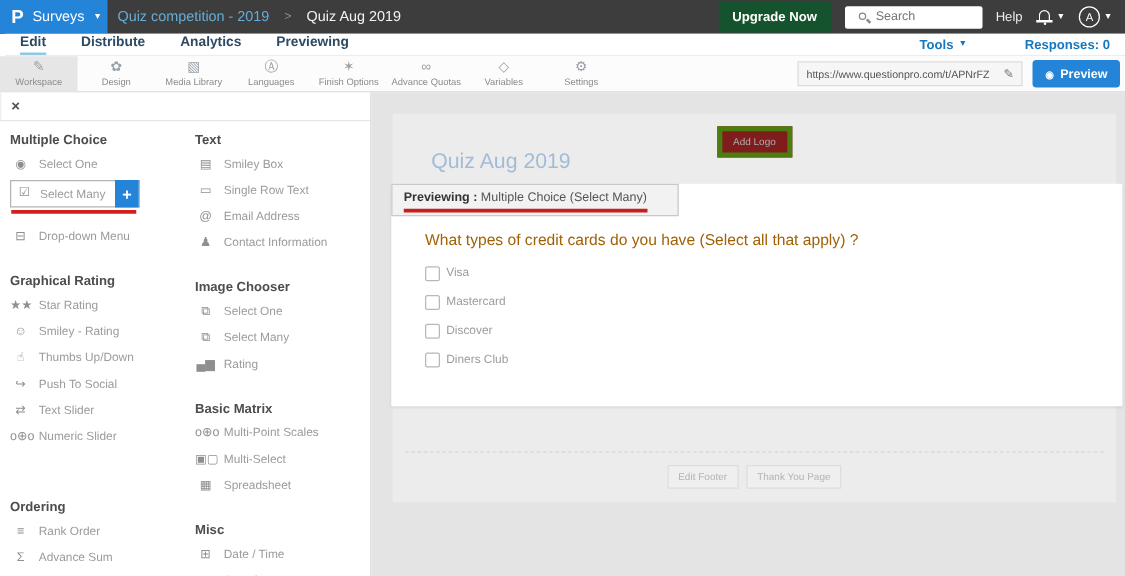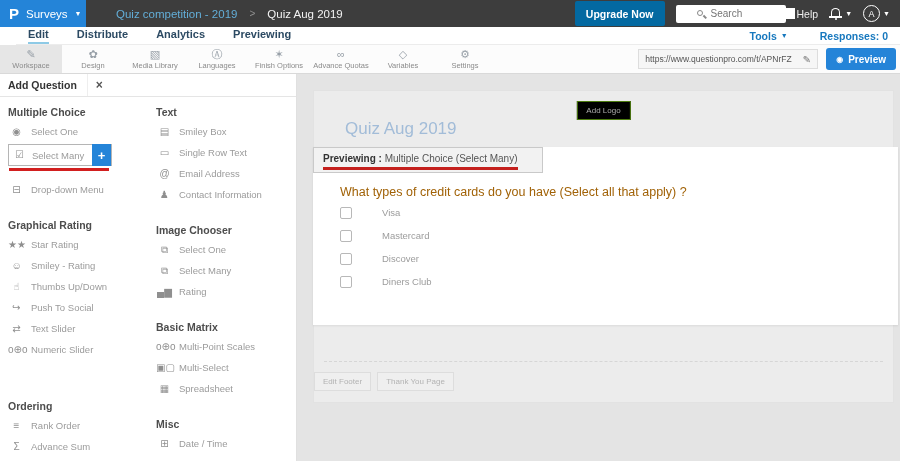--- a/index.html
+++ b/index.html
@@ -6,44 +6,44 @@
   html,body{width:900px;height:461px;overflow:hidden;background:#fff;
     font-family:"Liberation Sans","DejaVu Sans",sans-serif}
   body{position:relative}
 
   
   .topbar{position:absolute;top:0;left:0;right:0;height:27px;background:#3d3d3d;display:flex;align-items:center}
   .brand{width:86px;height:27px;background:#2484d8;display:flex;align-items:center;gap:7px;padding:0 9px;color:#fff;flex:none}
   .logo{font-size:15px;font-weight:bold;line-height:1}
   .brand-label{font-size:11.5px}
   .caret{font-size:7px;color:#fff;line-height:1}
-  .crumb{margin-left:30px;font-size:11.5px;display:flex;gap:12px;align-items:center;white-space:nowrap}
+  .crumb{margin-left:8px;font-size:11.5px;display:flex;gap:12px;align-items:center;white-space:nowrap}
   .crumb-parent{color:#63aed8}
   .crumb-sep{color:#909090;font-size:10px}
   .crumb-current{color:#f2f2f2}
   .top-right{margin-left:auto;display:flex;align-items:center;gap:11px;padding-right:10px}
-  .upgrade{background:#0369a1;color:#fff;font-size:10.5px;font-weight:bold;border:none;border-radius:2px;height:25px;padding:0 11px;cursor:pointer}
-  .searchbox{background:#fff;border-radius:2px;height:18px;width:110px;display:flex;align-items:center;padding:0 21px;gap:4px}
+  .upgrade{background:#14532d;color:#fff;font-size:10.5px;font-weight:bold;border:none;border-radius:2px;height:25px;padding:0 11px;cursor:pointer}
+  .searchbox{background:#fff;border-radius:2px;height:18px;width:110px;display:flex;align-items:center;padding:0 11px;gap:4px}
   .search-icon{position:relative;width:10px;height:10px;flex:none}
   .search-circle{position:absolute;left:0;top:1px;width:6px;height:6px;border:1.5px solid #888;border-radius:50%}
   .search-handle{position:absolute;left:6px;top:7px;width:4px;height:1.5px;background:#888;transform:rotate(45deg)}
   .searchbox input{border:none;outline:none;width:84px;font-size:10px;color:#444;font-family:inherit}
   .help{color:#ededed;font-size:10.5px}
   .iconwrap{display:flex;align-items:center;gap:3px}
   .bell{position:relative;width:13px;height:13px}
   .bell-dome{position:absolute;left:2px;top:1px;width:9px;height:8px;border:1.5px solid #fff;border-bottom:none;border-radius:5px 5px 0 0}
   .bell-base{position:absolute;left:0;top:9px;width:13px;height:1.5px;background:#fff}
   .bell-clapper{position:absolute;left:5.5px;top:11px;width:2px;height:2px;background:#fff;border-radius:50%}
   .avatar{width:17px;height:17px;border:1px solid #fff;border-radius:50%;color:#fff;font-size:9px;display:flex;align-items:center;justify-content:center}
 
   
-  .menubar{position:absolute;top:27px;left:16px;right:0;height:18px;background:#fff;display:flex;align-items:center;padding:0 12px;border-bottom:1px solid #ececec}
+  .menubar{position:absolute;top:27px;left:4px;right:0;height:18px;background:#fff;display:flex;align-items:center;padding:0 12px;border-bottom:1px solid #ececec}
   .menu-item{font-size:11px;font-weight:bold;color:#2c4a63;margin-right:28px;cursor:pointer;line-height:15px}
   .menu-item.active{border-bottom:2px solid #8ecae6}
-  .menu-right{margin-left:auto;display:flex;gap:32px;align-items:center}
+  .menu-right{margin-left:auto;display:flex;gap:46px;align-items:center}
   .tools,.responses{font-size:10.5px;color:#1778be;font-weight:bold;display:flex;align-items:center;gap:4px}
   .caret-b{font-size:7px;color:#1778be}
 
   
   .toolbar{position:absolute;top:45px;left:0;right:0;height:29px;background:#fcfcfc;border-bottom:1px solid #d9d9d9;display:flex;align-items:stretch}
   .tb-item{width:62px;display:flex;flex-direction:column;align-items:center;justify-content:center;gap:1px;cursor:pointer}
   .tb-item.active{background:#e6e6e6}
   .tb-icon{font-size:11px;color:#98a0a8;line-height:1}
   .tb-label{font-size:7.5px;color:#8b8b8b;white-space:nowrap}
   .tb-right{margin-left:auto;display:flex;align-items:center;gap:8px;padding-right:4px}
@@ -70,33 +70,33 @@
   .qt-icon{width:17px;text-align:center;font-size:10px;color:#8f8f8f;flex:none;line-height:1}
   .qt-label{font-size:9.5px;color:#9b9b9b;white-space:nowrap}
   .qt-selected{margin:2px 0 8px 0}
   .qt-selected-box{display:flex;align-items:center;border:1px solid #b5b5b5;height:22px;width:104px;background:#fff;padding-left:2px;gap:4px}
   .plus-btn{margin-left:auto;width:19px;height:22px;background:#2484d8;color:#fff;font-size:13px;font-weight:bold;display:flex;align-items:center;justify-content:center;border:none;cursor:pointer;flex:none}
   .red-underline{height:3px;background:#d21f1f;width:100px;margin-top:2px;margin-left:1px}
 
   
   .preview{position:absolute;top:74px;left:297px;right:0;bottom:0;background:#e4e4e4}
   .survey-card{position:absolute;left:16px;top:16px;right:6px;height:313px;background:#ececec;border:1px solid #e2e2e2}
-  .add-logo{position:absolute;top:10px;left:50%;transform:translateX(-50%);background:#000000;border:1px solid #4d7c0f;color:#adadad;font-size:8px;padding:4px 9px;cursor:pointer;white-space:nowrap}
+  .add-logo{position:absolute;top:10px;left:50%;transform:translateX(-50%);background:#7f1d1d;border:4px solid #4d7c0f;color:#adadad;font-size:8px;padding:4px 9px;cursor:pointer;white-space:nowrap}
   .survey-title{position:absolute;top:28px;left:31px;font-size:17px;color:#a2bcd8}
   .white-card{position:absolute;left:-1px;right:-5px;top:56px;height:178px;background:#fff;box-shadow:0 1px 2px rgba(0,0,0,.08)}
   .prev-chip{position:absolute;left:-1px;top:56px;background:#f2f2f2;border:1px solid #c9c9c9;padding:5px 24px 2px 9px;z-index:3;font-size:10px;color:#555;white-space:nowrap}
   .prev-chip b{color:#333}
   .red-bar{height:2.5px;background:#c4201d;margin-top:3px}
   .question{position:absolute;left:27px;top:38px;font-size:12.5px;color:#a16207;white-space:nowrap}
   .options{position:absolute;left:27px;top:60px}
-  .opt-row{display:flex;align-items:flex-start;height:23px;gap:30px}
+  .opt-row{display:flex;align-items:center;height:23px;gap:5px}
   .checkbox{width:12px;height:12px;border:1.5px solid #b8b8b8;border-radius:2px;cursor:pointer;flex:none;background:#fff}
   .opt-label{font-size:9.5px;color:#9c9c9c;white-space:nowrap}
   .card-sep{position:absolute;left:10px;right:10px;top:270px;border-top:1px dashed #d6d6d6}
-  .footer-row{position:absolute;top:281px;left:0;right:0;display:flex;gap:6px}
+  .footer-row{position:absolute;top:281px;left:0;right:0;display:flex;justify-content:center;gap:6px}
   .footer-chip{background:#efefef;border:1px solid #ddd;color:#b3b3b3;font-size:8px;padding:4px 8px;cursor:pointer;white-space:nowrap}
 </style>
 </head>
 <body>
 
 <div class="topbar">
   <div class="brand">
     <span class="logo">P</span>
     <span class="brand-label">Surveys</span>
     <span class="caret">▼</span>
@@ -189,21 +189,20 @@
     </span>
     <button class="preview-btn">
       <span class="eye">◉</span>
       <span>Preview</span>
     </button>
   </span>
 </div>
 
 <div class="panel">
   <div class="panel-tabs">
-    <span class="panel-title">Add Question</span>
     <span class="tab-close">×</span>
   </div>
   <div class="panel-cols">
     <div class="col" id="col1">
         <div class="qt-section">
           <div class="qt-header">Multiple Choice</div>
           <div class="qt-item">
             <span class="qt-icon">◉</span>
             <span class="qt-label">Select One</span>
           </div>

